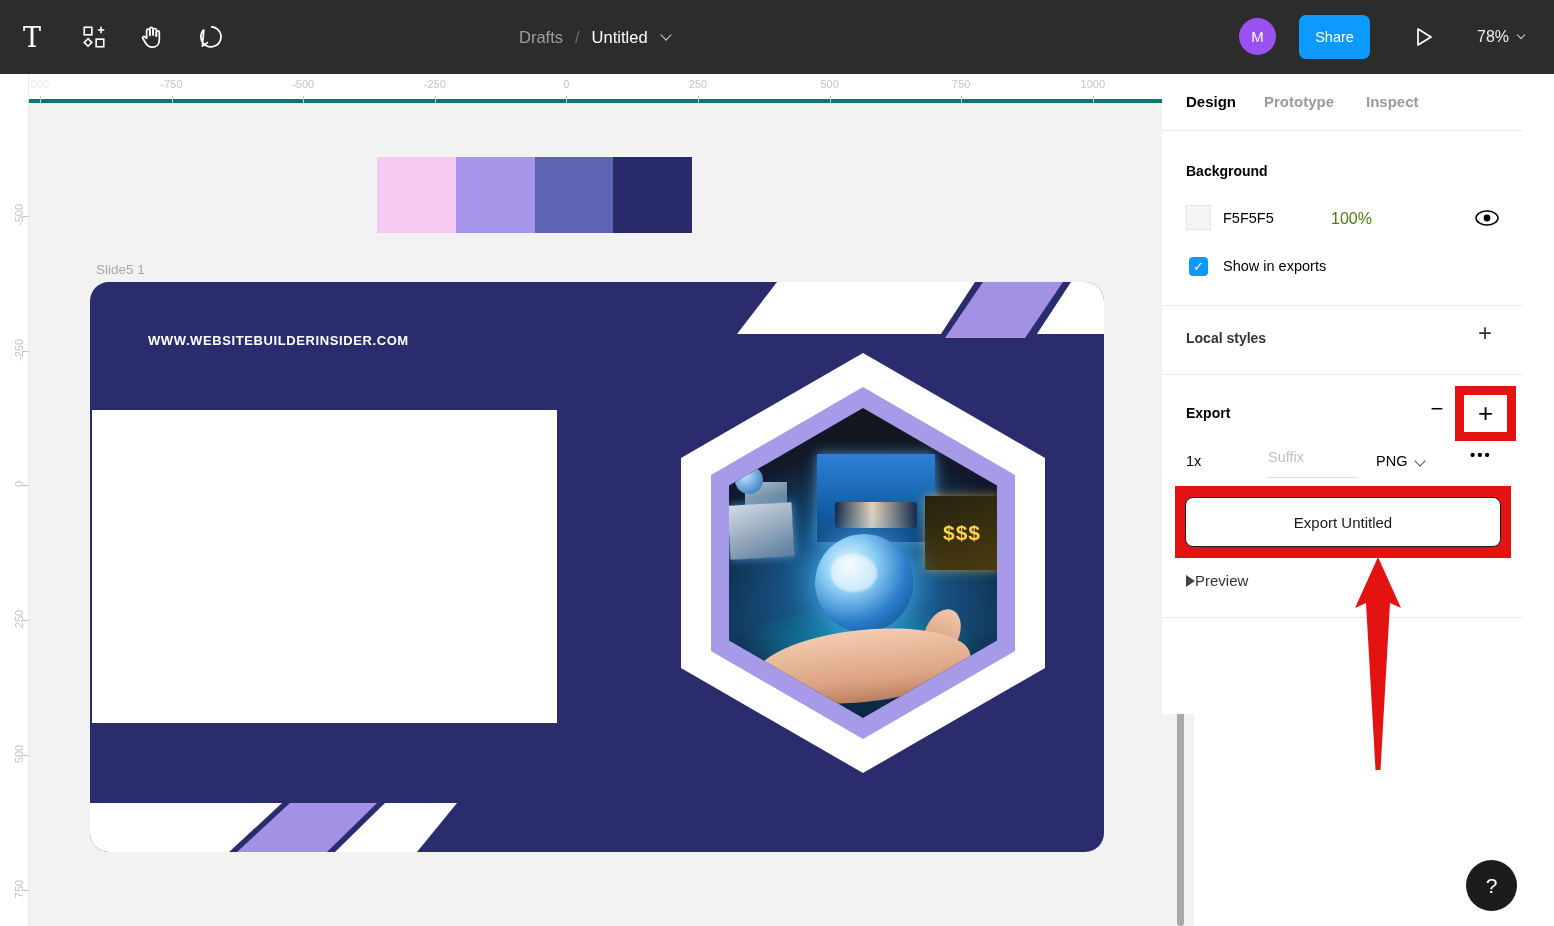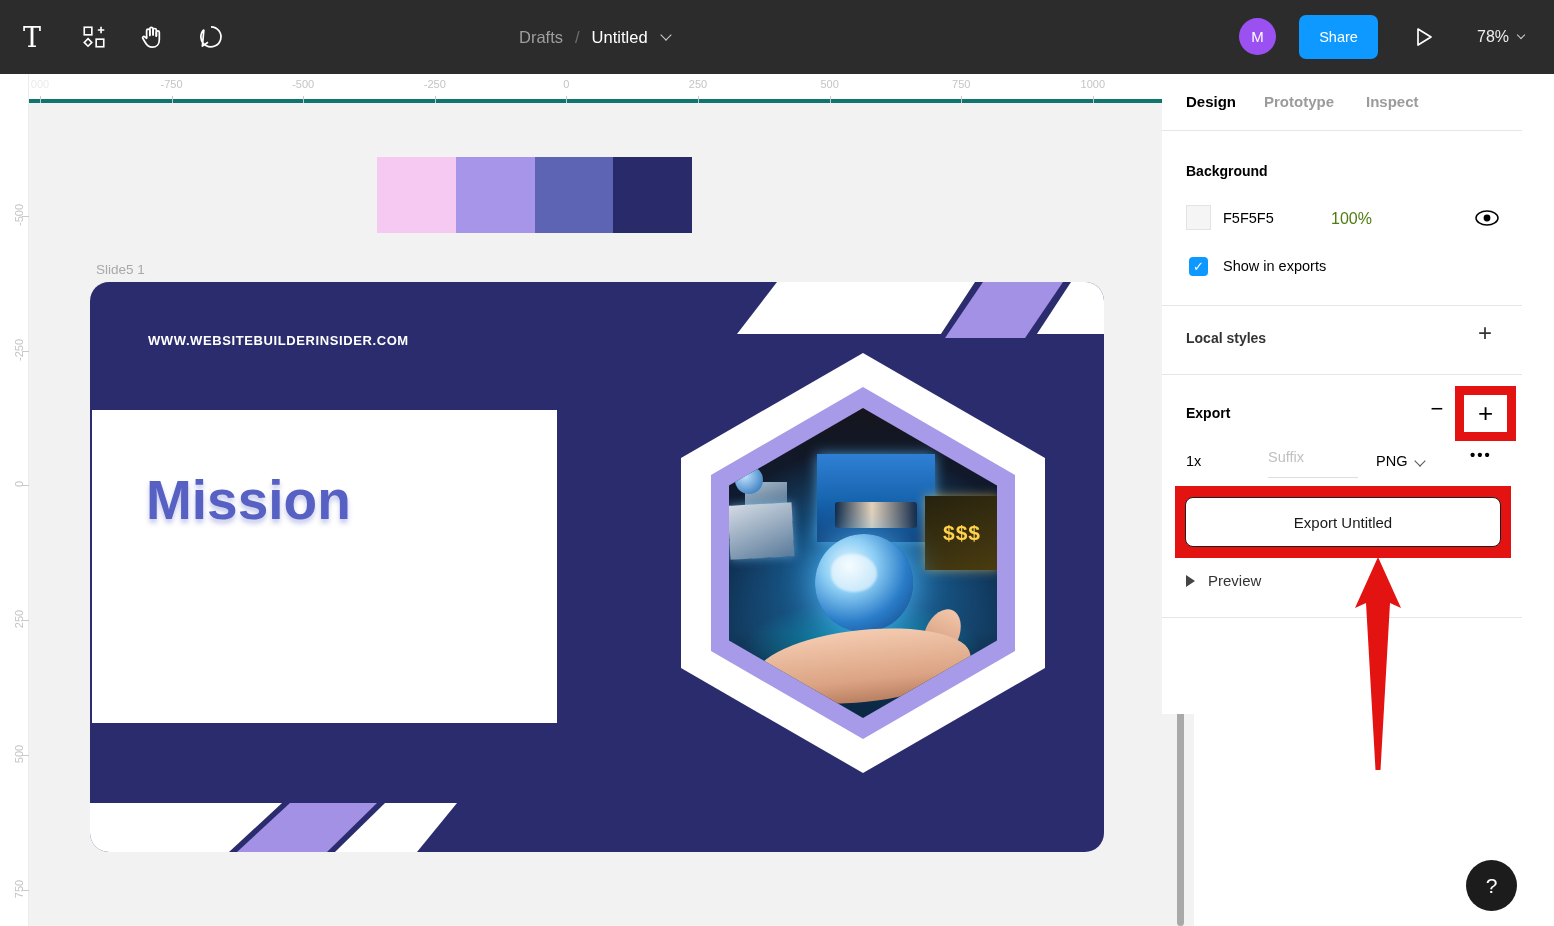--- a/index.html
+++ b/index.html
@@ -13,21 +13,21 @@
   #tool-shapes { left:76px; }
   #tool-hand { left:134px; }
   #tool-comment { left:193px; }
   #breadcrumb { position:absolute; left:519px; top:0; height:74px; display:flex; align-items:center; gap:12px; font-size:16.5px; }
   #breadcrumb .folder { color:#9e9e9e; cursor:pointer; }
   #breadcrumb .sep { color:#6f6f6f; }
   #breadcrumb .file { color:#fff; }
   .chev { display:inline-block; width:8px; height:8px; border-right:1.6px solid currentColor; border-bottom:1.6px solid currentColor; transform:rotate(45deg); }
   #title-chev { color:#cfcfcf; margin-left:2px; margin-top:-4px; }
   #avatar { position:absolute; left:1239px; top:18px; width:37px; height:37px; border-radius:50%; background:#9b51f2; color:#fff; font-size:15px; display:flex; align-items:center; justify-content:center; cursor:pointer; }
-  #share-btn { position:absolute; left:1299px; top:15px; width:79px; height:44px; border-radius:7px; background:#0d99ff; color:#fff; font-size:14.5px; display:flex; align-items:center; justify-content:center; cursor:pointer; }
+  #share-btn { position:absolute; left:1299px; top:15px; width:71px; height:44px; border-radius:7px; background:#0d99ff; color:#fff; font-size:14.5px; display:flex; align-items:center; justify-content:center; cursor:pointer; }
   #present-btn { position:absolute; left:1408px; top:22px; width:30px; height:30px; color:#fff; cursor:pointer; }
   #zoom-ctl { position:absolute; left:1477px; top:0; height:74px; display:flex; align-items:center; gap:9px; color:#ededed; font-size:16px; cursor:pointer; }
   #zoom-ctl .chev { width:6px; height:6px; margin-top:-4px; color:#cfcfcf; }
 
   
   #canvas { position:absolute; left:0; top:74px; width:1194px; height:852px; background:#f2f2f2; overflow:hidden; }
   #ruler-top { position:absolute; left:0; top:0; width:1194px; height:29px; background:#fff; border-bottom:4px solid #0f766e; z-index:5; }
   #ruler-left { position:absolute; left:0; top:0; width:29px; height:852px; background:#fff; border-right:1px solid #ececec; z-index:6; }
   .rt-label { position:absolute; top:4px; transform:translateX(-50%); font-size:11px; color:#c4c4c4; }
   .rt-tick { position:absolute; top:22px; width:1px; height:7px; background:#c9c9c9; }
@@ -102,21 +102,21 @@
   #exp-plus { width:100%; height:100%; display:flex; align-items:center; justify-content:center; font-size:26px; font-weight:300; color:#000; cursor:pointer; }
   #exp-scale { position:absolute; left:24px; top:379px; font-size:14.5px; color:#000; cursor:pointer; }
   #exp-suffix { position:absolute; left:106px; top:375px; width:90px; border:none; outline:none; font-size:14.5px; color:#333; background:transparent; font-family:"Liberation Sans",sans-serif; }
   #exp-suffix::placeholder { color:#c0c0c0; }
   #exp-suffix-line { position:absolute; left:106px; top:403px; width:90px; height:1px; background:#dedede; }
   #exp-format { position:absolute; left:214px; top:379px; font-size:14.5px; color:#000; cursor:pointer; }
   #exp-format-chev { position:absolute; left:254px; top:383px; color:#555; }
   #exp-menu { position:absolute; left:308px; top:372px; font-size:15px; font-weight:700; letter-spacing:2px; color:#000; cursor:pointer; }
   #exp-btn-frame { position:absolute; left:13px; top:412px; width:336px; height:72px; background:#e31312; }
   #exp-btn { position:absolute; left:10px; top:11px; width:316px; height:50px; background:#fff; border:1.6px solid #1e1e1e; border-radius:8px; font-size:15px; color:#1a1a1a; display:flex; align-items:center; justify-content:center; cursor:pointer; font-family:"Liberation Sans",sans-serif; }
-  #preview-row { position:absolute; left:24px; top:498px; display:flex; align-items:center; gap:13px; cursor:pointer; }
+  #preview-row { position:absolute; left:24px; top:498px; display:flex; align-items:center; cursor:pointer; }
   #preview-tri { width:0; height:0; border-left:9px solid #444; border-top:6px solid transparent; border-bottom:6px solid transparent; }
   #preview-label { font-size:15px; color:#333; }
 
   #annot-arrow { position:absolute; left:1338px; top:548px; z-index:25; pointer-events:none; }
   #help-btn { position:absolute; left:1466px; top:860px; width:51px; height:51px; border-radius:50%; background:#1c1c1c; color:#fff; font-size:21px; display:flex; align-items:center; justify-content:center; cursor:pointer; z-index:26; }
 
   svg { display:block; }
 </style>
 </head>
 <body>
@@ -179,21 +179,20 @@
     <div class="clip" id="tr-white"></div>
     <div class="clip" id="tr-sep"></div>
     <div class="clip" id="tr-purple"></div>
     <div class="clip" id="bl-white"></div>
     <div class="clip" id="bl-sep"></div>
     <div class="clip" id="bl-purple"></div>
 
     <div id="slide-url">WWW.WEBSITEBUILDERINSIDER.COM</div>
 
     <div id="mission-card">
-      <div id="mission-title">Mission</div>
     </div>
 
     <div id="hex-outer" class="hexclip">
       <div id="hex-ring" class="hexclip">
         <div id="hex-photo" class="hexclip">
           <div class="ph" id="ph-glow"></div>
           <div class="ph" id="ph-teal"></div>
           <div class="ph" id="ph-scr-l2"></div>
           <div class="ph" id="ph-scr-l1"></div>
           <div class="ph" id="ph-mini-globe"></div>

